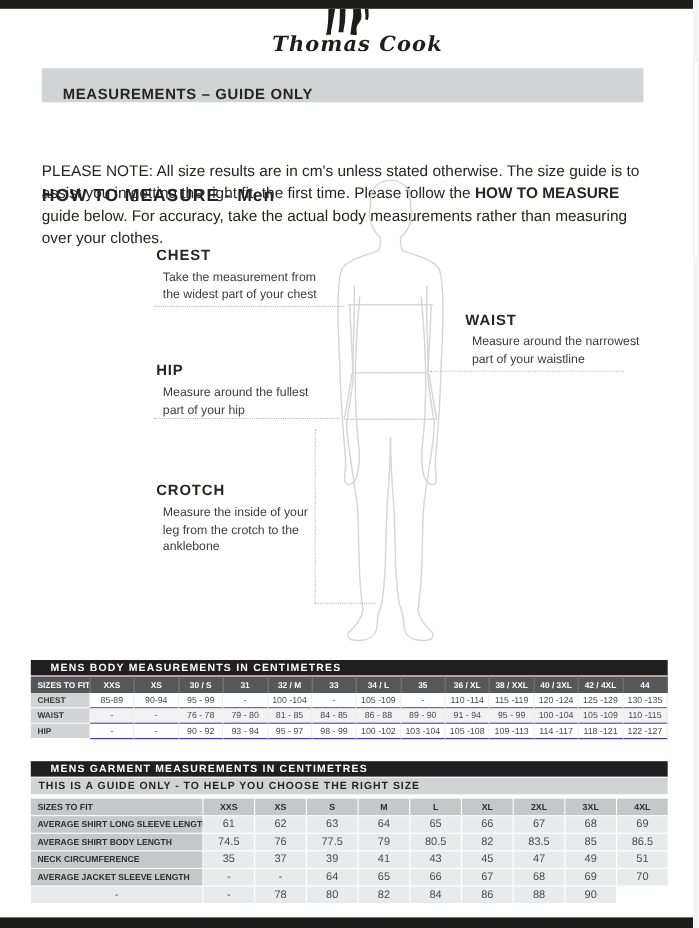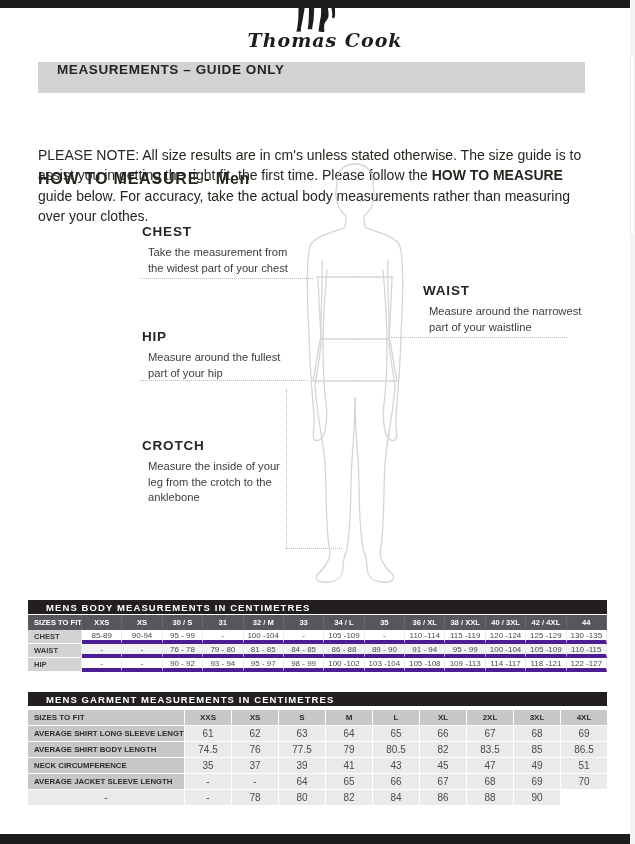--- a/index.html
+++ b/index.html
@@ -17,21 +17,21 @@
   
   .logo-wrap{left:0;top:8px;width:630px;text-align:center;}
   .logo-horse{display:block;margin:0 auto;width:52px;height:26px;}
   .brand{
     font-family:"DejaVu Serif", serif;font-style:italic;font-weight:bold;
     font-size:19px;letter-spacing:1px;color:#1d1d1b;line-height:1;margin-top:-3px;margin-left:20px;
   }
   
   .section-bar{
     left:38px;top:62px;width:547px;height:31px;background:#d1d3d4;
-    display:flex;align-items:flex-start;box-sizing:border-box;padding-left:19px;
+    display:flex;align-items:flex-end;box-sizing:border-box;padding-left:19px;
   }
   .section-bar span{font-size:13.5px;font-weight:bold;letter-spacing:0.6px;color:#27251f;}
   
   .note{left:38px;top:105px;width:545px;font-size:14px;line-height:1.45;color:#27251f;margin-top:40px;}
   .note b{font-weight:bold;}
   
   .htm-title{left:38px;top:170px;font-size:16px;font-weight:bold;letter-spacing:0.8px;color:#27251f;}
   
   .measure-block h3{margin:0 0 6px 0;font-size:13.5px;font-weight:bold;letter-spacing:0.8px;color:#27251f;}
   .measure-block p{margin:6px;font-size:11.2px;line-height:1.4;color:#3c3c3c;}
@@ -59,21 +59,21 @@
     background:#d1d3d4;color:#27251f;font-size:9.5px;font-weight:bold;
     letter-spacing:0.9px;height:15px;display:flex;align-items:center;padding-left:7px;margin-top:1px;
   }
   .grid{display:grid;}
   .cell{display:flex;align-items:center;justify-content:center;font-size:8px;box-sizing:border-box;overflow:hidden;white-space:nowrap;}
   .cell.lbl{justify-content:flex-start;padding-left:6px;font-weight:bold;}
   
   #body-grid{grid-template-columns:54px repeat(13,1fr);margin-top:1px;}
   #body-grid .hdr{background:#56575b;color:#ffffff;font-weight:bold;height:15px;border-right:1px solid #67686c;font-size:7.6px;}
   #body-grid .hdr:last-of-type{border-right:none;}
-  #body-grid .dat{height:14px;color:#4a4a4a;border-right:1px solid #ebebec;border-bottom:4px solid #4c1d95;background:#ffffff;}
+  #body-grid .dat{height:14px;color:#4a4a4a;border-right:1px solid #ebebec;border-bottom:1px solid #4c1d95;background:#ffffff;}
   #body-grid .dat.alt{background:#f2f2f3;}
   #body-grid .dat.lbl{background:#d2d3d5;color:#3a3a3a;border-bottom:1px solid #ffffff;font-size:7.6px;}
   
   #garment-grid{grid-template-columns:156px repeat(9,1fr);column-gap:1px;row-gap:1px;margin-top:4px;background:#ffffff;}
   #garment-grid .hdr{background:#c6c7c9;color:#2e2e2e;font-weight:bold;height:15px;font-size:8px;}
   #garment-grid .dat{height:15px;background:#e9eaeb;color:#4a4a4a;font-size:10px;}
   #garment-grid .dat.lbl{background:#c6c7c9;color:#2e2e2e;font-size:7.8px;}
 </style>
 </head>
 <body>
@@ -198,20 +198,21 @@
       <div class="cell dat">105 -108</div>
       <div class="cell dat">109 -113</div>
       <div class="cell dat">114 -117</div>
       <div class="cell dat">118 -121</div>
       <div class="cell dat">122 -127</div>
     </div>
 </div>
 
 <div class="abs tbl" style="top:692px;">
   <div class="tbl-title">MENS GARMENT MEASUREMENTS IN CENTIMETRES</div>
+  <div class="tbl-sub">THIS IS A GUIDE ONLY - TO HELP YOU CHOOSE THE RIGHT SIZE</div>
   <div class="grid" id="garment-grid">
       <div class="cell hdr lbl">SIZES TO FIT</div>
       <div class="cell hdr">XXS</div>
       <div class="cell hdr">XS</div>
       <div class="cell hdr">S</div>
       <div class="cell hdr">M</div>
       <div class="cell hdr">L</div>
       <div class="cell hdr">XL</div>
       <div class="cell hdr">2XL</div>
       <div class="cell hdr">3XL</div>

